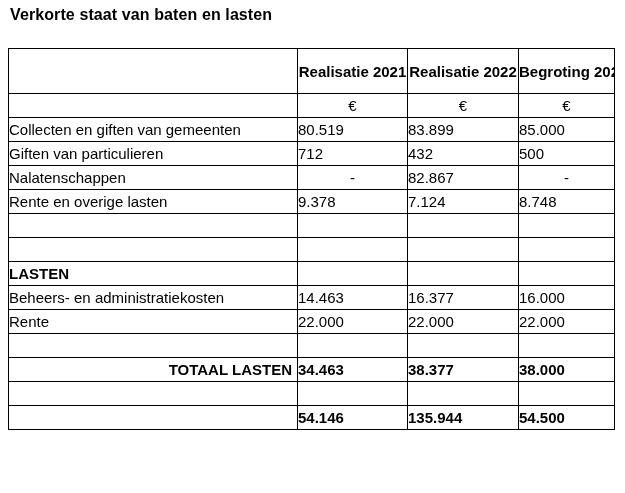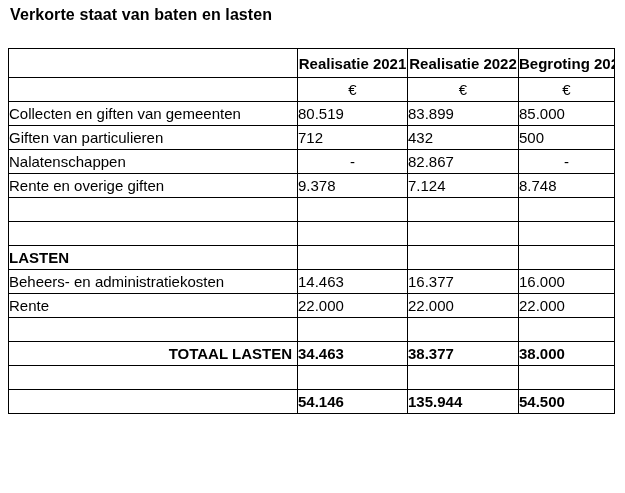--- a/index.html
+++ b/index.html
@@ -34,21 +34,21 @@
   table.statement th,
   table.statement td {
     border: 1px solid #000000;
     padding: 0;
     font-size: 15px;
     vertical-align: middle;
     overflow: hidden;
     white-space: nowrap;
   }
   thead th {
-    height: 29px;
+    height: 45px;
     font-weight: bold;
     text-align: center;
     white-space: pre-line;
     line-height: 1.4;
   }
   tbody tr { height: 24px; }
   td.label-cell {
     text-align: left;
     padding-left: 5px;
   }
@@ -110,21 +110,21 @@
           <td class="value-cell">432</td>
           <td class="value-cell">500</td>
         </tr>
         <tr class="row-data">
           <td class="label-cell">Nalatenschappen</td>
           <td class="value-cell center">-</td>
           <td class="value-cell">82.867</td>
           <td class="value-cell center">-</td>
         </tr>
         <tr class="row-data">
-          <td class="label-cell">Rente en overige giften</td>
+          <td class="label-cell">Rente en overige lasten</td>
           <td class="value-cell">9.378</td>
           <td class="value-cell">7.124</td>
           <td class="value-cell">8.748</td>
         </tr>
         <tr class="row-empty">
           <td class="label-cell"></td>
           <td class="value-cell"></td>
           <td class="value-cell"></td>
           <td class="value-cell"></td>
         </tr>

